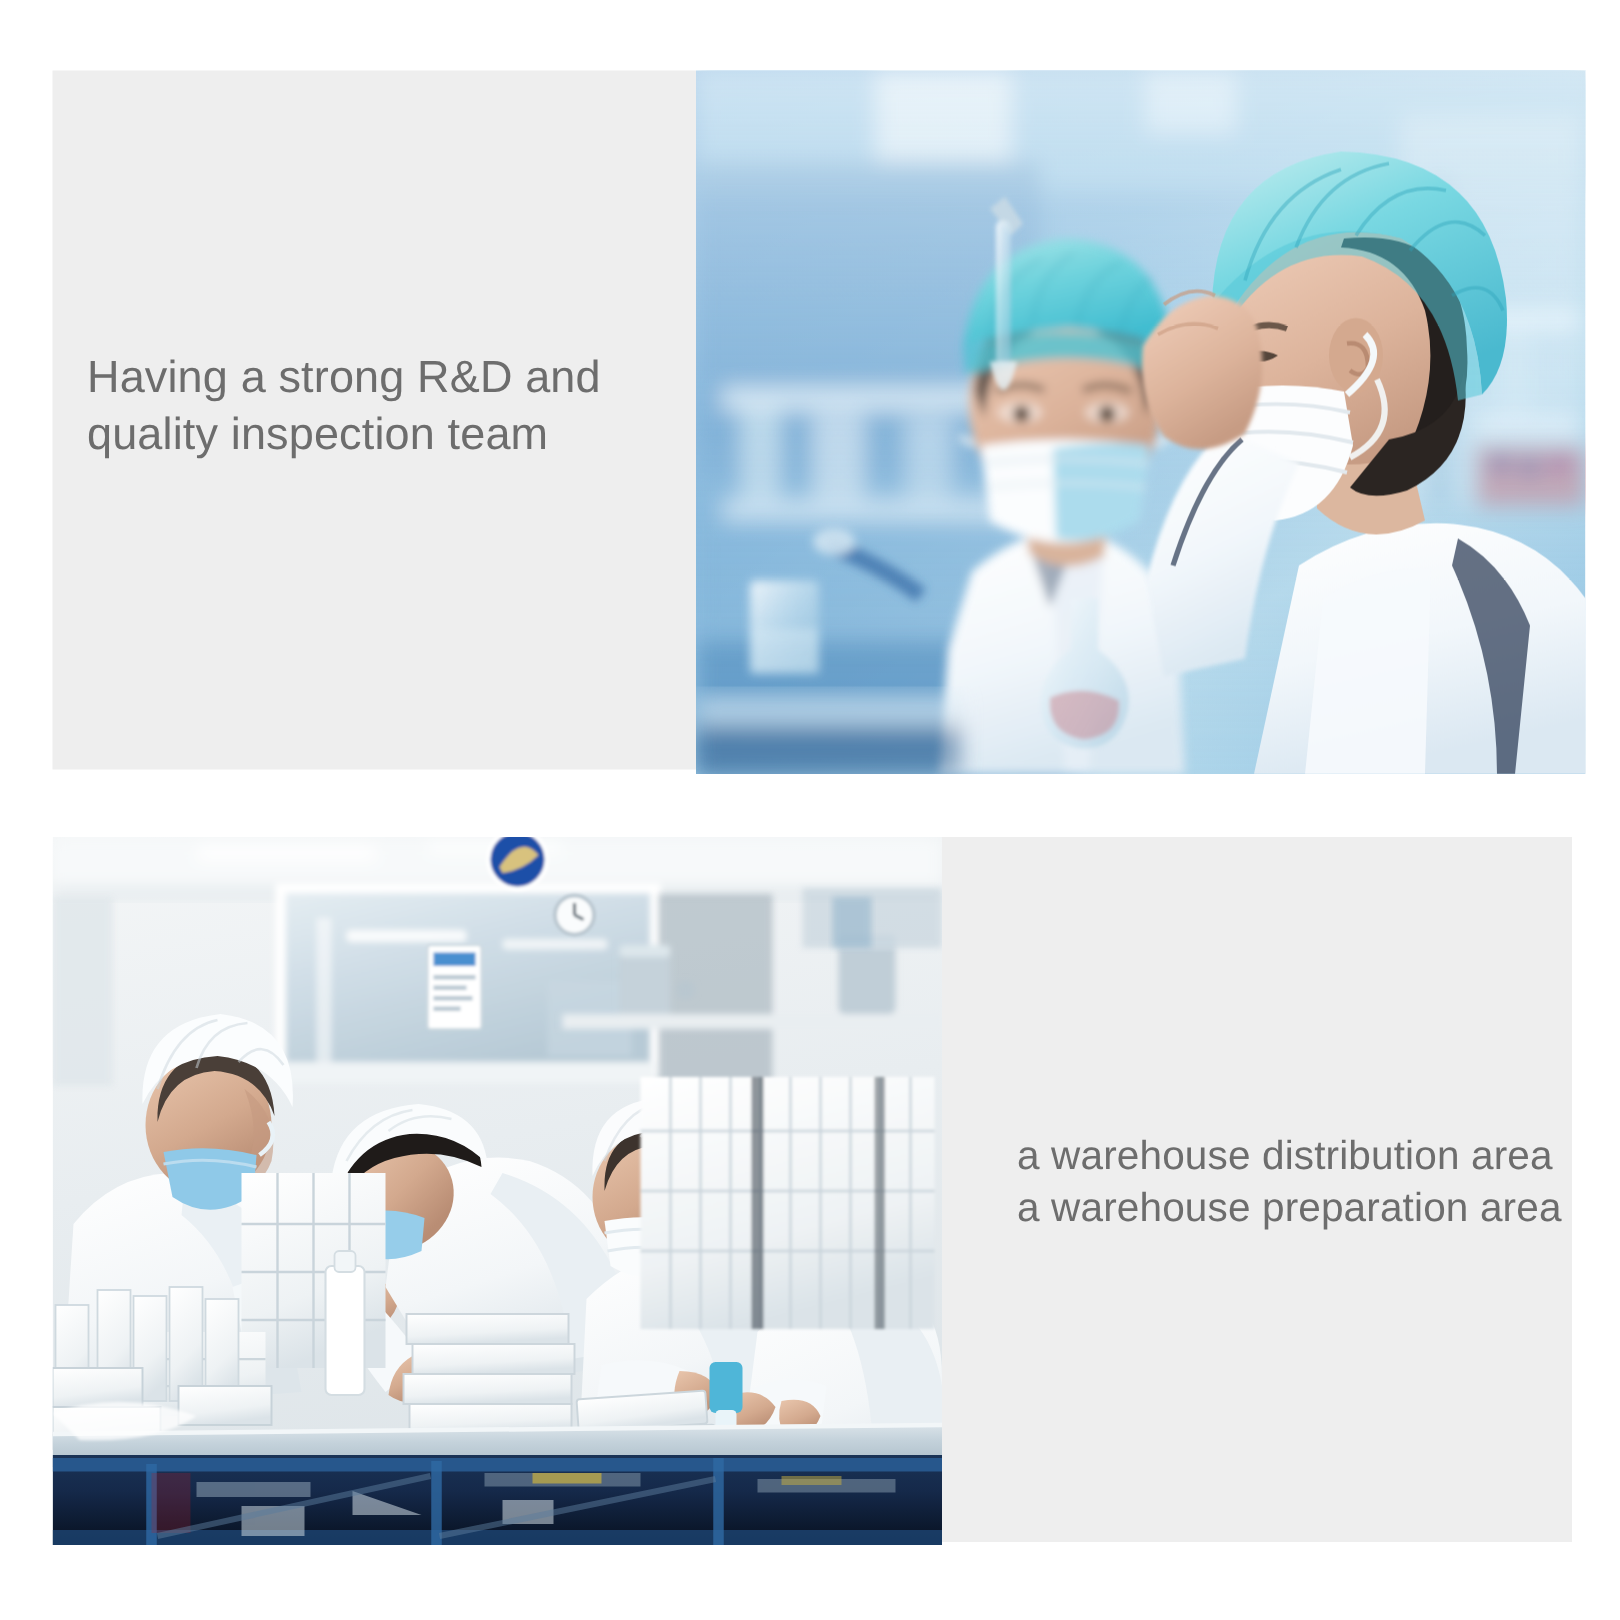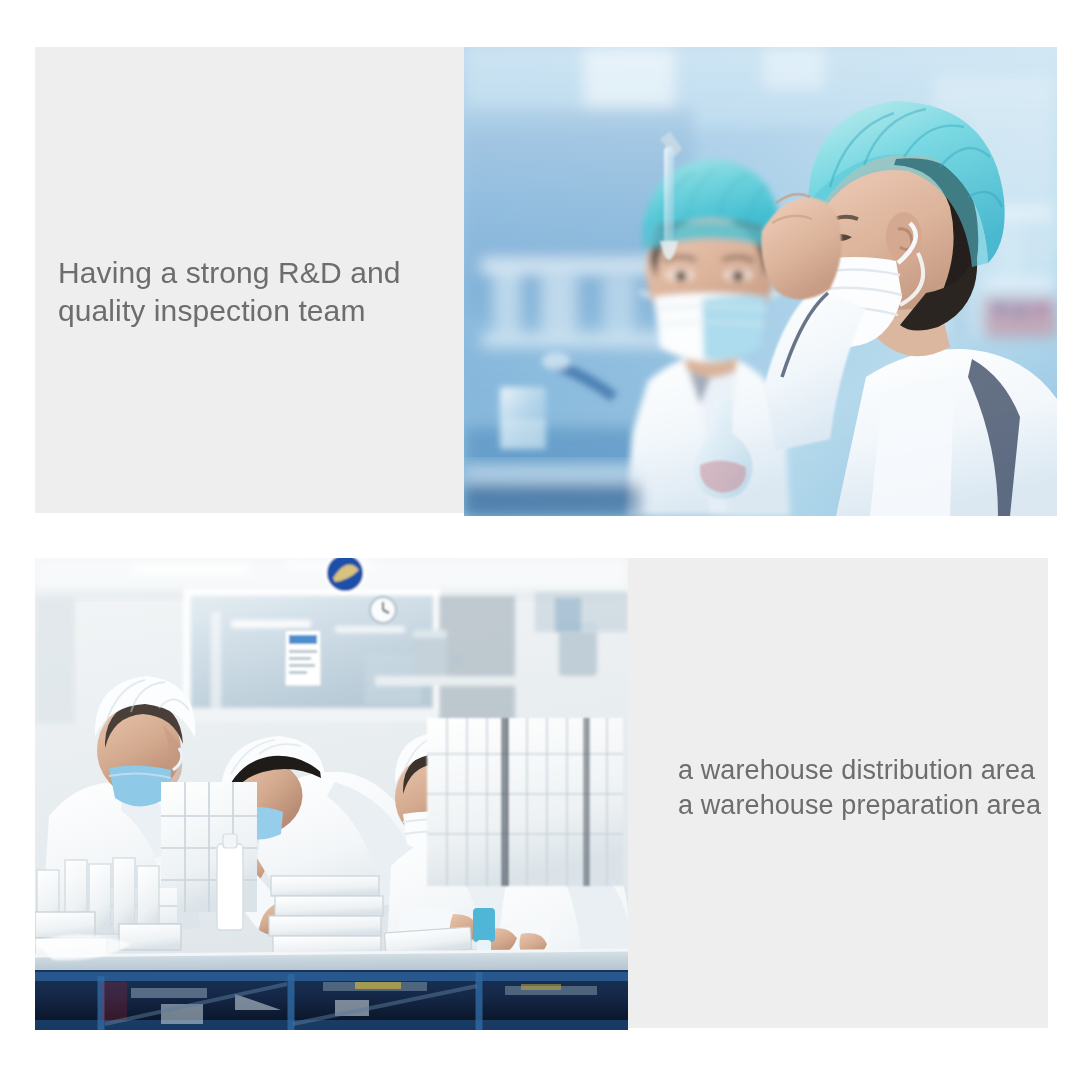--- a/index.html
+++ b/index.html
@@ -32,21 +32,21 @@
     position: absolute;
     left: 0;
     top: 0;
     width: 429px;
     height: 466px;
     background: #eeeeee;
   }
   .top-caption-text {
     position: absolute;
     left: 23px;
-    top: 207px;
+    top: 186px;
     width: 400px;
     color: #6d6d6d;
     font-size: 30px;
     line-height: 38px;
     font-weight: 400;
     letter-spacing: 0.1px;
     white-space: pre-line;
   }
   .top-photo {
     position: absolute;

